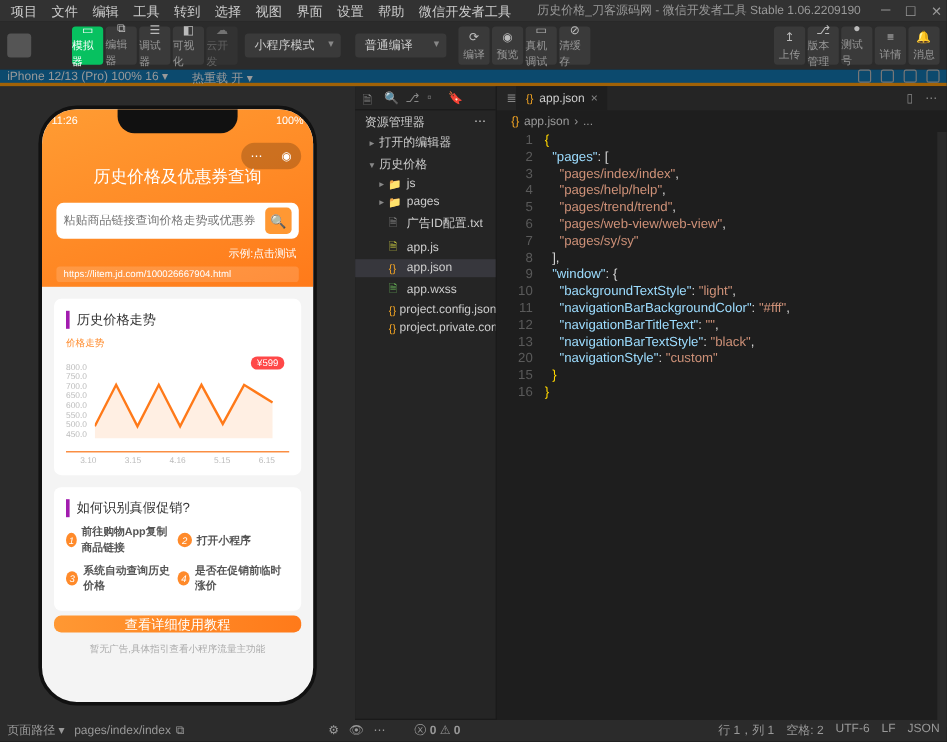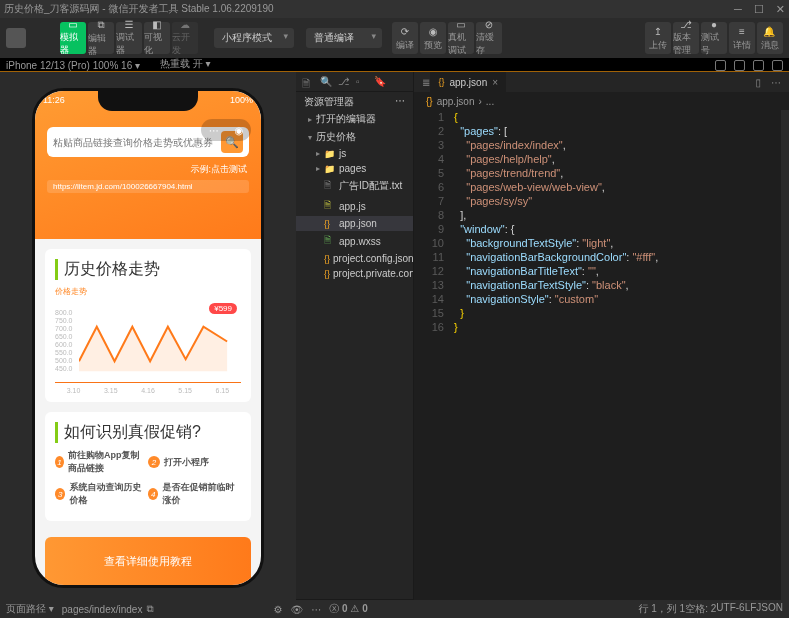--- a/index.html
+++ b/index.html
@@ -1,61 +1,61 @@
 <!DOCTYPE html>
 <html><head>
 <meta charset="utf-8">
 <style>
 *{margin:0;padding:0;box-sizing:border-box;font-family:"Microsoft YaHei",sans-serif;-webkit-font-smoothing:antialiased}
 body{background:#1e1e1e;color:#ccc;font-size:11px;width:789px;height:618px;overflow:hidden;position:relative}
 .titlebar{height:18px;background:#323232;display:flex;align-items:center;padding:0 4px;font-size:11px}
 .menubar{display:flex;gap:2px}
 .menuitem{padding:1px 5px;color:#ccc;cursor:pointer}
-.titletext{flex:1;color:#999;font-size:10px}
+.titletext{flex:1;text-align:center;color:#999;font-size:10px}
 .winbtns{display:flex;gap:12px;color:#999}
 .toolbar{height:40px;background:#2b2b2b;display:flex;align-items:center;padding:4px 6px;gap:4px}
 .avatar{width:20px;height:20px;background:#555;border-radius:3px;margin-right:30px}
 .tbtngrp{display:flex;gap:2px}
 .tbtn{display:flex;flex-direction:column;align-items:center;justify-content:center;width:26px;height:32px;background:#3a3a3a;border-radius:3px;cursor:pointer}
 .tbtn.primary{background:#07c160}
 .tbtn .ic{width:14px;height:14px;display:flex;align-items:center;justify-content:center;font-size:10px;color:#bbb}
 .tbtn.primary .ic{color:#fff}
 .tbtn .lb{font-size:9px;color:#999;margin-top:1px}
 .tbtn.primary .lb{color:#fff}
 .seldrop{background:#3a3a3a;color:#ccc;font-size:10px;padding:3px 22px 3px 8px;border-radius:3px;position:relative;min-width:76px}
 .seldrop:after{content:"▾";position:absolute;right:6px;color:#888;font-size:9px}
 .spacer{flex:1}
-.statusbar{height:14px;background:#000000;display:flex;align-items:flex-end;padding:0 6px;font-size:10px;color:#999;border-bottom:1px solid #a16207}
+.statusbar{height:14px;background:#0c4a6e;display:flex;align-items:flex-start;padding:0 6px;font-size:10px;color:#999;border-bottom:3px solid #a16207}
 .statusbar .r{margin-left:auto;display:flex;gap:8px}
 .sbic{width:11px;height:11px;border:1px solid #777;border-radius:2px}
 .main{display:flex;height:534px}
 .simcol{width:296px;background:#2b2b2b;display:flex;flex-direction:column;align-items:center;padding-top:16px}
 .phone{width:232px;height:500px;background:#f4f4f4;border-radius:32px;border:3px solid #111;position:relative;overflow:hidden}
 .notch{position:absolute;top:0;left:50%;transform:translateX(-50%);width:100px;height:20px;background:#111;border-radius:0 0 14px 14px;z-index:5}
 .phonetop{position:absolute;top:4px;left:8px;right:8px;display:flex;justify-content:space-between;font-size:9px;color:#fff;z-index:3}
 .orange{background:linear-gradient(160deg,#ff9c33,#ff7a1a);height:148px;padding-top:24px;color:#fff;text-align:center;position:relative}
 .capsule{position:absolute;top:28px;right:10px;display:flex;background:rgba(0,0,0,.2);border-radius:12px;height:22px;width:50px;align-items:center;justify-content:space-around;font-size:10px}
 .apptitle{font-size:14px;margin-top:24px}
 .searchbox{margin:12px 12px 0;background:#fff;border-radius:6px;height:30px;display:flex;align-items:center;padding:0 6px}
 .searchbox input{flex:1;border:none;font-size:10px;color:#aaa;outline:none;background:transparent}
 .searchic{width:22px;height:22px;background:#ff9833;border-radius:4px;display:flex;align-items:center;justify-content:center;color:#fff;font-size:11px}
 .example{display:flex;justify-content:flex-end;padding:6px 14px 0;font-size:9px}
 .exurl{background:rgba(255,255,255,.15);border-radius:3px;padding:2px 6px;font-size:8px;margin:4px 12px 0;text-align:left}
 .card{background:#fff;margin:10px 10px 0;border-radius:6px;padding:10px 10px 8px}
-.cardtitle{font-size:16px;color:#333;border-left:3px solid #84cc16;padding-left:6px;margin-bottom:6px}
+.cardtitle{font-size:11px;color:#333;border-left:3px solid #a21caf;padding-left:6px;margin-bottom:6px}
 .chart{height:86px;position:relative;border-bottom:1px solid #f97316;margin-bottom:4px}
 .chartlabel{font-size:8px;color:#ff8a2a}
 .pricebadge{position:absolute;top:6px;right:4px;background:#ff4848;color:#fff;font-size:8px;padding:1px 5px;border-radius:8px}
 .ylabs{position:absolute;left:0;top:12px;bottom:10px;display:flex;flex-direction:column;justify-content:space-between;font-size:7px;color:#bbb}
 .xlabs{display:flex;justify-content:space-around;font-size:7px;color:#bbb}
 .linepath{position:absolute;left:24px;right:4px;top:14px;bottom:10px}
 .tipscard .row{display:flex;font-size:9px;color:#555;margin:6px 0}
 .tipscard .row span{flex:1;display:flex;align-items:center}
 .num{display:inline-flex;width:12px;height:12px;background:#ff8a2a;color:#fff;border-radius:50%;font-size:8px;align-items:center;justify-content:center;margin-right:4px}
-.bigbtn{margin:16px 10px 0;height:48px;background:linear-gradient(90deg,#ff9833,#ff7a1a);color:#fff;border-radius:6px;display:flex;align-items:center;justify-content:center;font-size:11px}
+.bigbtn{margin:4px 10px 0;height:14px;background:linear-gradient(90deg,#ff9833,#ff7a1a);color:#fff;border-radius:6px;display:flex;align-items:center;justify-content:center;font-size:11px}
 .adtext{text-align:center;font-size:8px;color:#aaa;margin-top:8px}
 .explorer{width:118px;background:#252525;border-right:1px solid #1a1a1a}
 .exphdr{height:20px;display:flex;align-items:center;padding:0 6px;gap:6px;border-bottom:1px solid #1a1a1a}
 .exphdr .ic{width:12px;height:12px;color:#888;font-size:10px}
 .exptitle{height:18px;font-size:10px;padding:3px 8px;color:#ccc;display:flex;justify-content:space-between}
 .tree{font-size:10px}
 .treeitem{padding:2px 4px 2px 12px;display:flex;align-items:center;cursor:pointer;white-space:nowrap;overflow:hidden}
 .treeitem.sel{background:#37373d}
 .treeitem .arr{width:8px;font-size:8px;color:#888}
 .treeitem .fic{width:12px;font-size:9px;margin-right:3px}
@@ -73,26 +73,39 @@
 .tabright{margin-left:auto;display:flex;gap:10px;padding-right:8px;color:#888;font-size:10px}
 .breadcrumb{height:18px;font-size:10px;padding:2px 12px;color:#999;display:flex;align-items:center;gap:4px}
 .code{font-family:Consolas,monospace;font-size:11px;line-height:14px;display:flex}
 .gutter{width:40px;text-align:right;color:#5a5a5a;padding-right:10px}
 .gutter div{height:14px}
 .codelines{flex:1}
 .codelines div{height:14px;white-space:pre}
 .s{color:#ce9178}.k{color:#9cdcfe}.p{color:#d4d4d4}.b{color:#ffd700}
 .minimapspace{width:8px;background:#2a2a2a;position:absolute;right:0;top:38px;bottom:0}
 .bottombar{position:absolute;bottom:0;left:0;right:0;height:18px;background:#2b2b2b;display:flex;align-items:center;padding:0 6px;font-size:10px;color:#999}
-.bottombar .r{margin-left:auto;display:flex;}
+.bottombar .r{margin-left:auto;display:flex;gap:10px}
 </style>
 </head>
 <body>
 
 <div class="titlebar">
+  <div class="menubar">
+    <div class="menuitem">项目</div>
+    <div class="menuitem">文件</div>
+    <div class="menuitem">编辑</div>
+    <div class="menuitem">工具</div>
+    <div class="menuitem">转到</div>
+    <div class="menuitem">选择</div>
+    <div class="menuitem">视图</div>
+    <div class="menuitem">界面</div>
+    <div class="menuitem">设置</div>
+    <div class="menuitem">帮助</div>
+    <div class="menuitem">微信开发者工具</div>
+  </div>
   <div class="titletext">历史价格_刀客源码网 - 微信开发者工具 Stable 1.06.2209190</div>
   <div class="winbtns">
     <span>─</span>
     <span>☐</span>
     <span>✕</span>
   </div>
 </div>
 
 <div class="toolbar">
   <div class="avatar"></div>
@@ -111,21 +124,21 @@
       </div>
     <div class="tbtn">
         <div class="ic">◧</div>
         <div class="lb">可视化</div>
       </div>
     <div class="tbtn" style="opacity:.5">
         <div class="ic">☁</div>
         <div class="lb">云开发</div>
       </div>
   </div>
-  <div class="seldrop" style="margin-left:12px">小程序模式</div>
+  <div class="seldrop" style="margin-left:2px">小程序模式</div>
   <div class="seldrop" style="margin-left:8px">普通编译</div>
   <div class="tbtngrp" style="margin-left:6px">
     <div class="tbtn">
         <div class="ic">⟳</div>
         <div class="lb">编译</div>
       </div>
     <div class="tbtn">
         <div class="ic">◉</div>
         <div class="lb">预览</div>
       </div>
@@ -181,20 +194,21 @@
       <div class="notch"></div>
       <div class="phonetop">
         <span>11:26</span>
         <span style="margin-right:0">100%</span>
       </div>
       <div class="orange">
         <div class="capsule">
             <span>⋯</span>
             <span>◉</span>
           </div>
+        <div class="apptitle">历史价格及优惠券查询</div>
         <div class="searchbox">
           <input placeholder="粘贴商品链接查询价格走势或优惠券" style="">
           <div class="searchic">🔍</div>
         </div>
         <div class="example">
           <span>示例:</span>
           <span>点击测试</span>
         </div>
         <div class="exurl">https://litem.jd.com/100026667904.html</div>
       </div>
@@ -340,21 +354,21 @@
           <div>4</div>
           <div>5</div>
           <div>6</div>
           <div>7</div>
           <div>8</div>
           <div>9</div>
           <div>10</div>
           <div>11</div>
           <div>12</div>
           <div>13</div>
-          <div>14</div>
+          <div>20</div>
           <div>15</div>
           <div>16</div>
       </div>
       <div class="codelines">
         <div><span class="b">{</span></div>
         <div>  <span class="k">"pages"</span><span class="p">: [</span></div>
         <div>    <span class="s">"pages/index/index"</span><span class="p">,</span></div>
         <div>    <span class="s">"pages/help/help"</span><span class="p">,</span></div>
         <div>    <span class="s">"pages/trend/trend"</span><span class="p">,</span></div>
         <div>    <span class="s">"pages/web-view/web-view"</span><span class="p">,</span></div>
@@ -376,21 +390,21 @@
 
 <div class="outline"><span>▸ </span><span>大纲</span></div>
 
 <div class="bottombar">
   <span>页面路径 ▾</span>
   <span style="margin-left:8px">pages/index/index</span>
   <span style="margin-left:4px">⧉</span>
   <span style="margin-left:120px">⚙</span>
   <span style="margin-left:8px">👁</span>
   <span style="margin-left:8px">⋯</span>
-  <span style="margin-left:8px">ⓧ <b>0</b> ⚠ <b>0</b></span>
+  <span style="margin-left:24px">ⓧ <b>0</b> ⚠ <b>0</b></span>
   <div class="r">
     <span>行 1，列 1</span>
     <span>空格: 2</span>
     <span>UTF-6</span>
     <span>LF</span>
     <span>JSON</span>
   </div>
 </div>
 
 </body></html>

